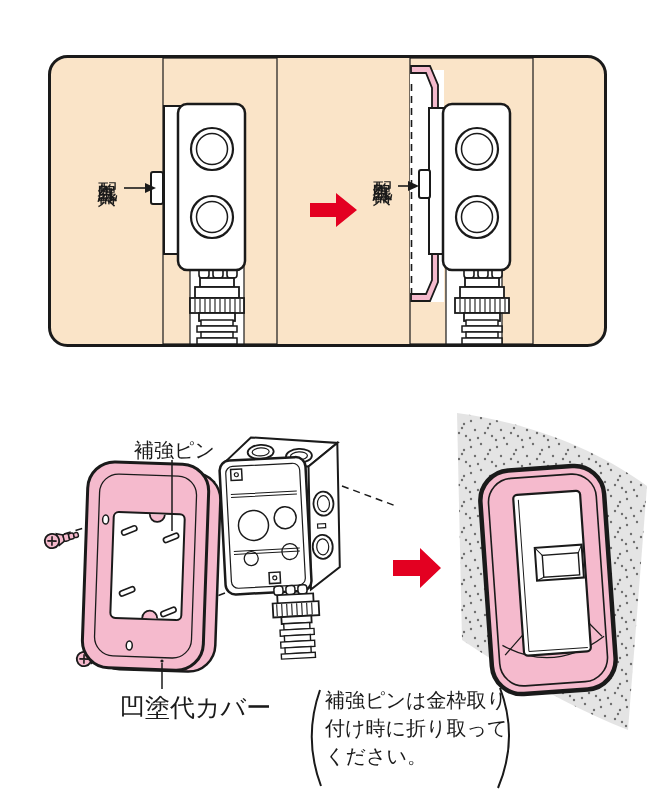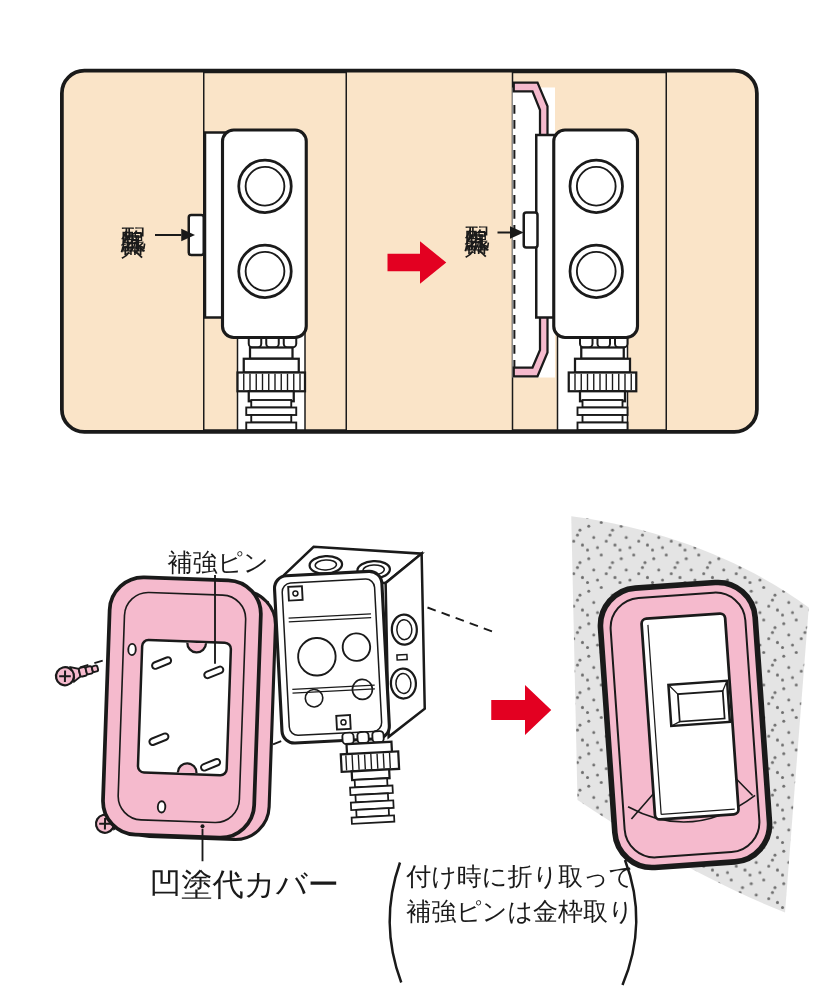--- a/index.html
+++ b/index.html
@@ -1,21 +1,21 @@
 <!DOCTYPE html>
 <html style="--page-bg: #FFFFFF; --panel-bg: #FAE4C8; --wall-gray: #D6D6D6; --stipple-bg: #E4E4E4; --pink: #F5BACD; --red: #E30021; --ink: #1A1A1A;"><head>
 <meta charset="utf-8">
 <style>
   :root{
     --page-bg:#ffffff; --panel-bg:#FAE4C8; --wall-gray:#D6D6D6; --stipple-bg:#E4E4E4;
     --pink:#F5BACD; --red:#E30021; --ink:#1A1A1A;
   }
   html,body{margin:0;padding:0;background:var(--page-bg);}
   .canvas{position:relative;width:653px;height:800px;background:var(--page-bg);
-          font-family:Liberation Sans, sans-serif;color:var(--ink);overflow:hidden;}
+          font-family:Liberation Mono, monospace;color:var(--ink);overflow:hidden;}
   .art{position:absolute;left:0;top:0;}
   
   .ln{stroke:var(--ink);fill:none;}
   .wh{fill:#fff;stroke:var(--ink);}
   .pk{fill:var(--pink);stroke:var(--ink);}
   .rd{fill:var(--red);stroke:none;}
   .dash{stroke:var(--ink);fill:none;stroke-dasharray:7 5;}
   
   .label{position:absolute;color:var(--ink);white-space:nowrap;}
   .v-label{writing-mode:vertical-rl;text-orientation:upright;font-size:20px;letter-spacing:2px;line-height:1;}
@@ -240,17 +240,18 @@
 
   <div class="label v-label" style="left:96px;top:166px;">配線器具</div>
 
   <div class="label v-label" style="left:371px;top:165px;">配線器具</div>
 
   <div class="label h-label" style="left:134px;top:437px;">補強ピン</div>
 
   <div class="label cover-label" style="left:120px;top:691px;">凹塗代カバー</div>
 
   <div class="note-text">
+    <div>補強ピンは金枠取り</div>
     <div>付け時に折り取って</div>
-    <div>補強ピンは金枠取り</div>
+    <div>ください。</div>
   </div>
 
 </div>
 
 </body></html>

